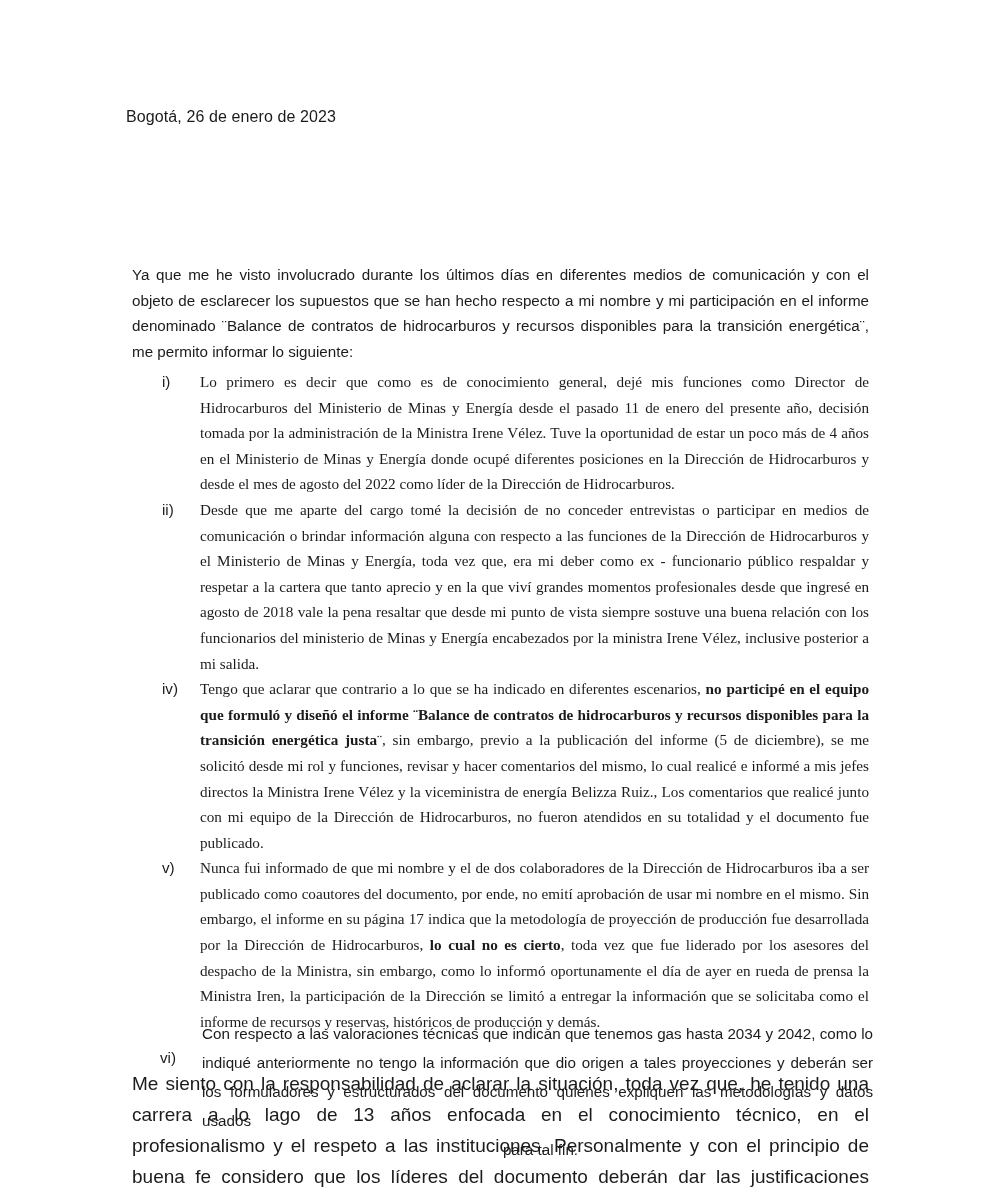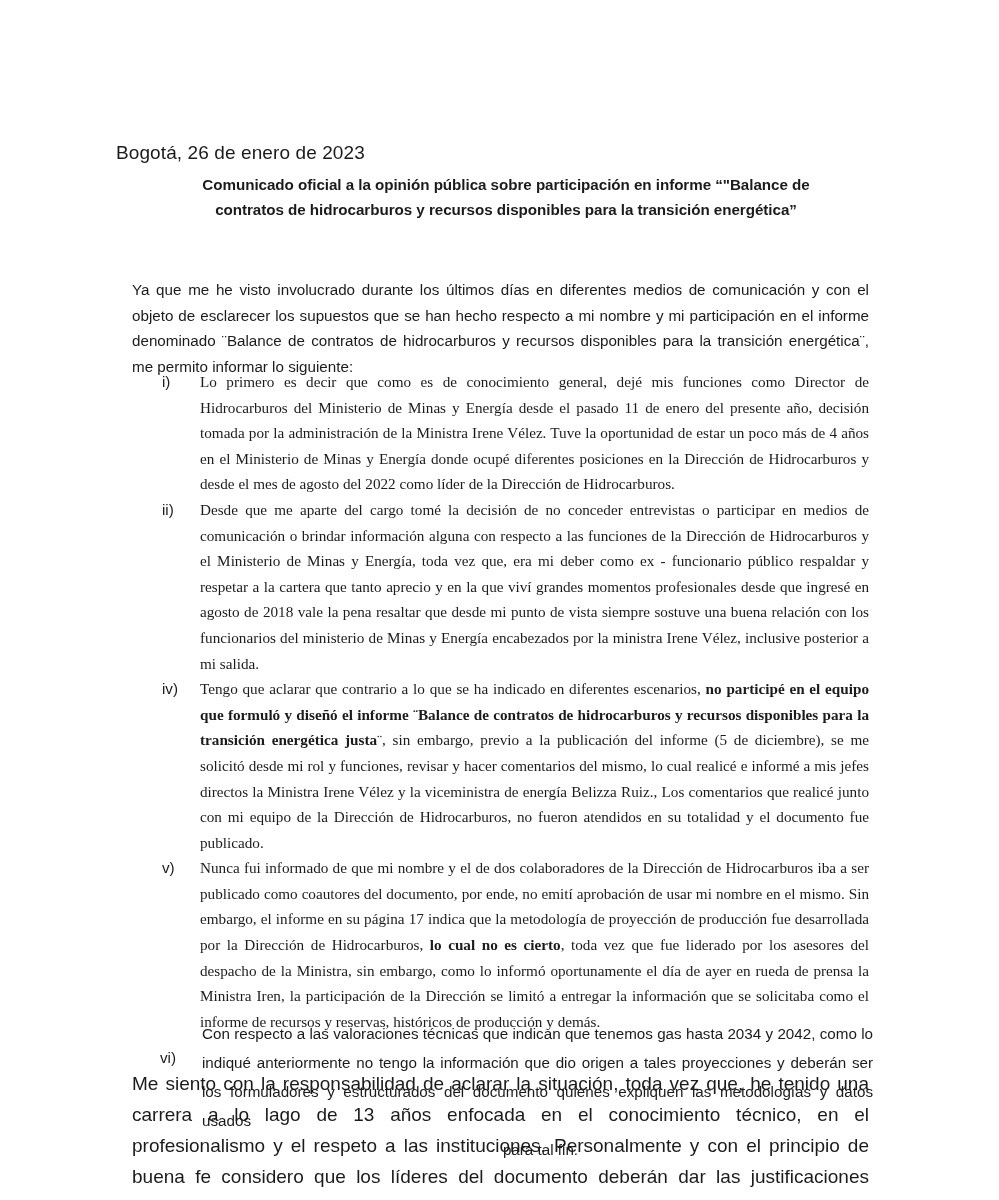--- a/index.html
+++ b/index.html
@@ -20,45 +20,44 @@
 
   .page {
     position: absolute;
     inset: 0;
     background: #ffffff;
   }
 
   
   .dateline {
     position: absolute;
-    left: 116px;
+    left: 126px;
     top: 106px;
-    font-size: 19px;
+    font-size: 16px;
     line-height: 22px;
     letter-spacing: 0.1px;
     white-space: nowrap;
-    margin-top: 36px;
   }
 
   .doc-title {
     position: absolute;
     left: 168px;
     top: 172px;
     width: 676px;
     font-size: 15.2px;
     font-weight: bold;
     line-height: 25px;
     text-align: center;
     letter-spacing: -0.05px;
   }
 
   .intro {
     position: absolute;
     left: 132px;
-    top: 277px;
+    top: 262px;
     width: 737px;
     font-size: 15.2px;
     line-height: 25.6px;
     text-align: justify;
     text-justify: inter-word;
   }
 
   
   .list {
     position: absolute;
@@ -130,24 +129,20 @@
 
   b, strong { font-weight: bold; }
 </style>
 </head>
 <body>
 
 <div class="page">
 
   <div class="dateline">Bogotá, 26 de enero de 2023</div>
 
-  <div class="doc-title">
-    <span>Comunicado oficial a la opinión pública sobre participación en informe “"Balance de contratos de</span>
-    <span>hidrocarburos y recursos disponibles para la transición energética”</span>
-  </div>
 
   <div class="intro">Ya que me he visto involucrado durante los últimos días en diferentes medios de comunicación y con el objeto de esclarecer los supuestos que se han hecho respecto a mi nombre y mi participación en el informe denominado ¨Balance de contratos de hidrocarburos y recursos disponibles para la transición energética¨, me permito informar lo siguiente:</div>
 
   <div class="list">
 
     <div class="li">
       <span class="marker">i)</span>
       <span class="body">Lo primero es decir que como es de conocimiento general, dejé mis funciones como Director de Hidrocarburos del Ministerio de Minas y Energía desde el pasado 11 de enero del presente año, decisión tomada por la administración de la Ministra Irene Vélez. Tuve la oportunidad de estar un poco más de 4 años en el Ministerio de Minas y Energía donde ocupé diferentes posiciones en la Dirección de Hidrocarburos y desde el mes de agosto del 2022 como líder de la Dirección de Hidrocarburos.</span>
     </div>
 

